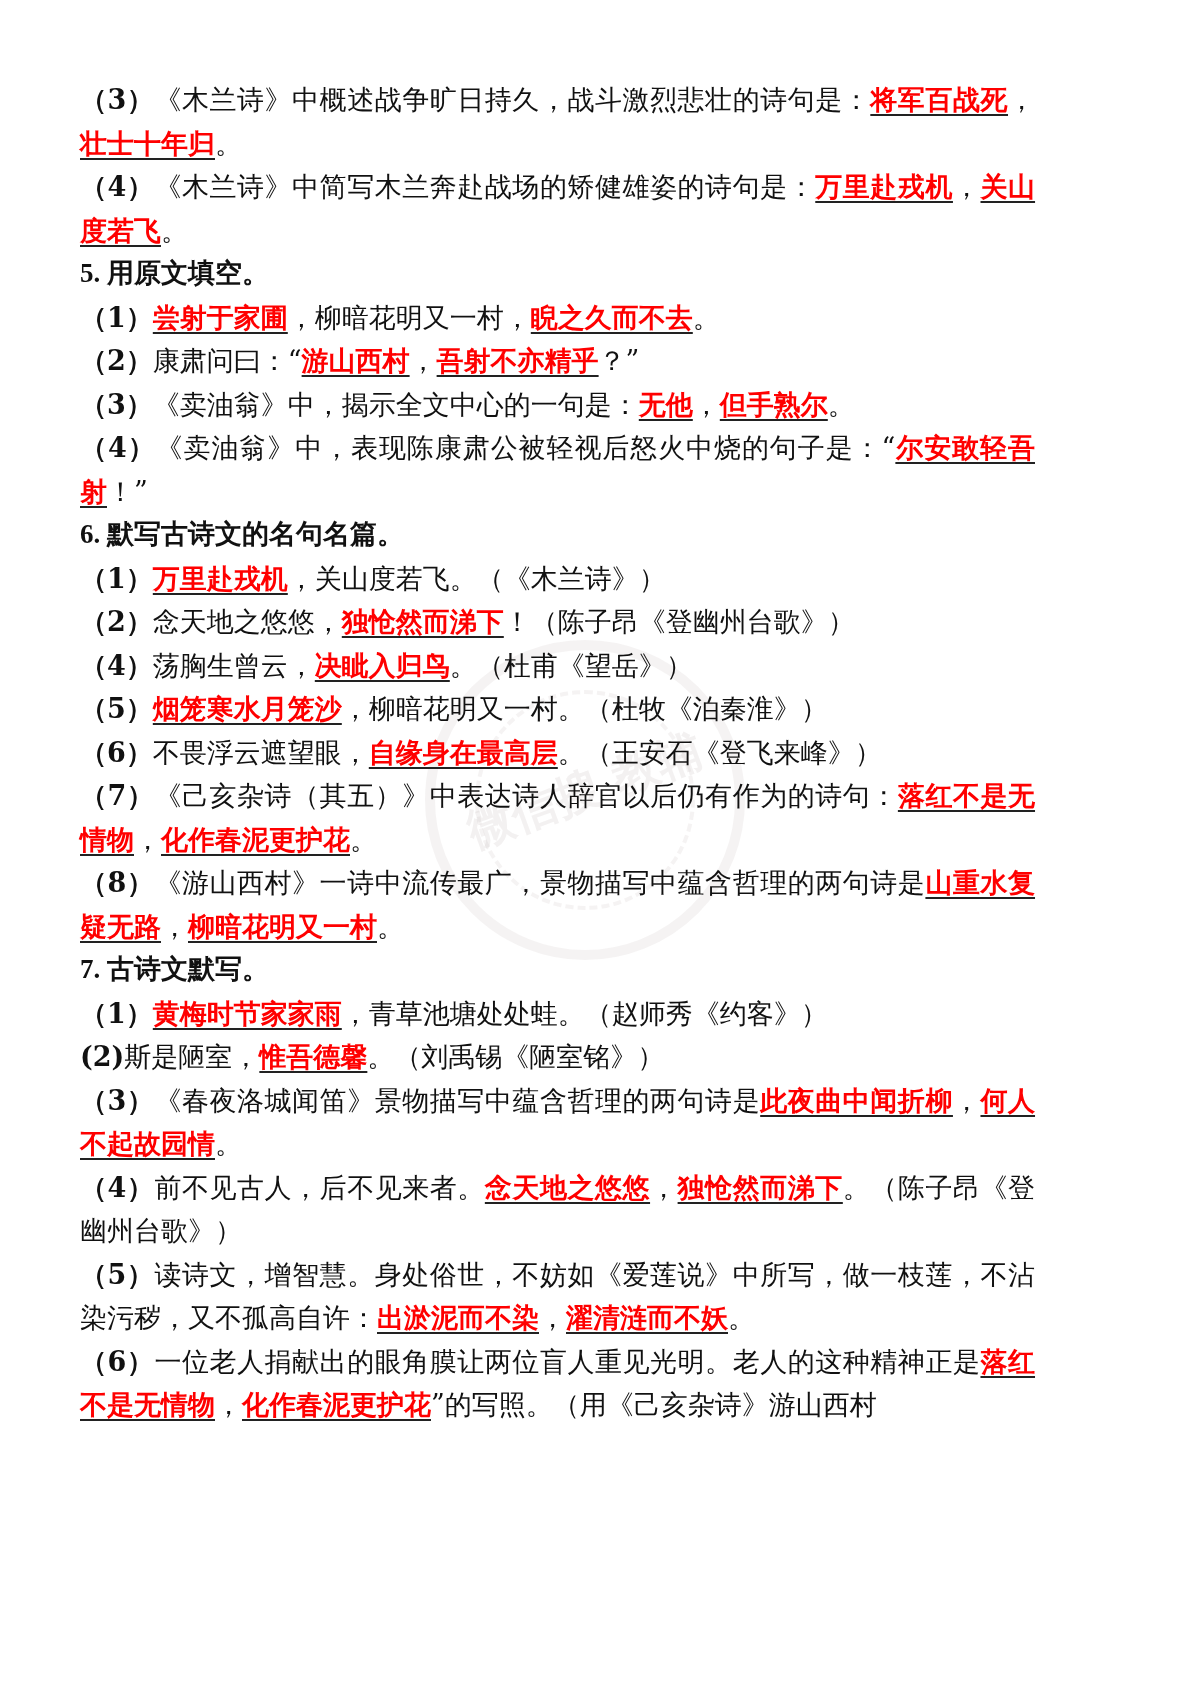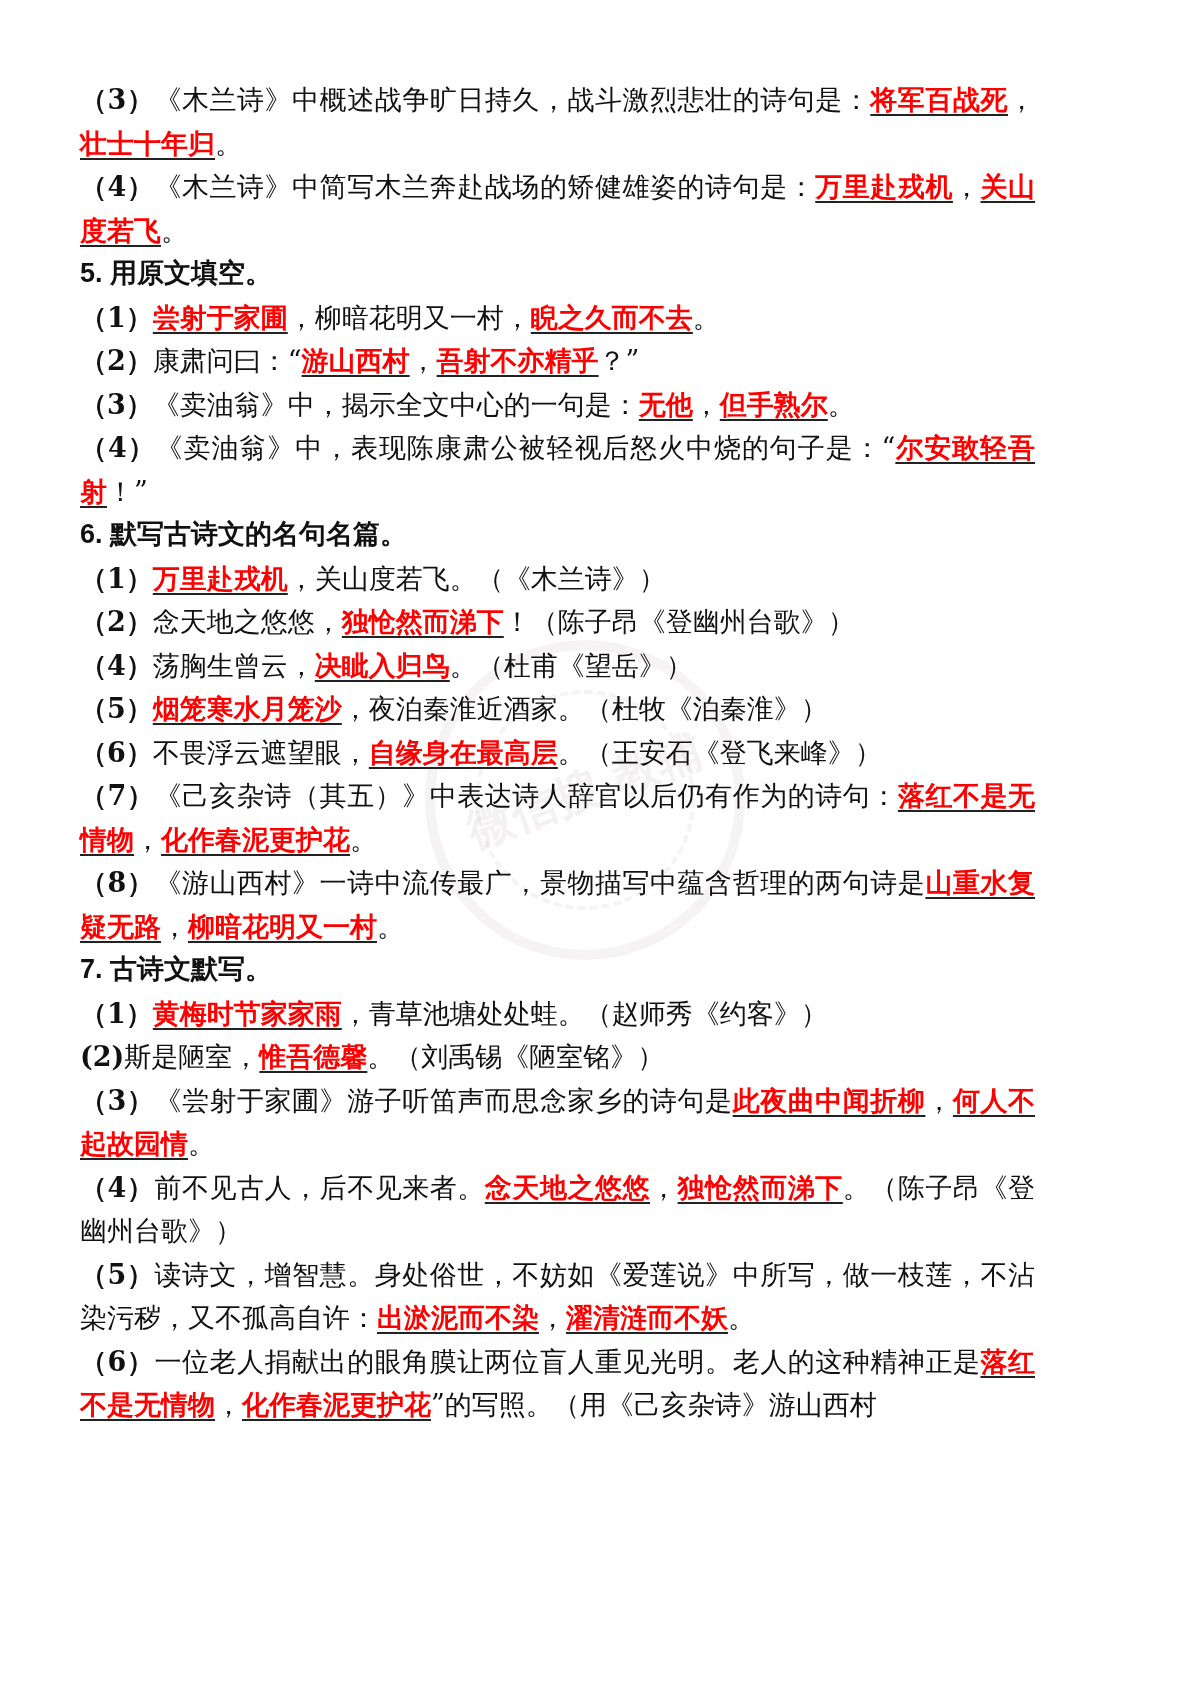--- a/index.html
+++ b/index.html
@@ -4,21 +4,21 @@
 <style>
   html, body { margin: 0; padding: 0; background: #ffffff; }
   body { width: 1190px; height: 1683px; position: relative; overflow: hidden; }
   .page {
     position: absolute; left: 80px; top: 78px; width: 955px;
     font-family: "DejaVu Serif", "Liberation Serif", serif;
     font-size: 27px; line-height: 43.5px; color: #111111;
   }
   .para { margin: 0; padding: 0; text-align: justify; }
   .heading {
-    font-family: Liberation Sans, sans-serif;
+    font-family: Liberation Serif, serif;
     font-weight: bold; font-size: 27px;
   }
   .ans {
     color: #ff0000; font-weight: bold;
     text-decoration: underline; text-decoration-color: #222222;
     text-decoration-thickness: 2px; text-underline-offset: 5px;
     font-family: "DejaVu Sans", "Liberation Sans", sans-serif;
   }
   .num { font-weight: bold; }
   .watermark {
@@ -49,24 +49,24 @@
     <p class="para"><span class="num">（4）</span><span>《木兰诗》中简写木兰奔赴战场的矫健雄姿的诗句是：</span><span class="ans">万里赴戎机</span><span>，</span><span class="ans">关山度若飞</span><span>。</span></p>
     <p class="para heading"><span>5. 用原文填空。</span></p>
     <p class="para"><span class="num">（1）</span><span class="ans">尝射于家圃</span><span>，柳暗花明又一村，</span><span class="ans">睨之久而不去</span><span>。</span></p>
     <p class="para"><span class="num">（2）</span><span>康肃问曰：“</span><span class="ans">游山西村</span><span>，</span><span class="ans">吾射不亦精乎</span><span>？”</span></p>
     <p class="para"><span class="num">（3）</span><span>《卖油翁》中，揭示全文中心的一句是：</span><span class="ans">无他</span><span>，</span><span class="ans">但手熟尔</span><span>。</span></p>
     <p class="para"><span class="num">（4）</span><span>《卖油翁》中，表现陈康肃公被轻视后怒火中烧的句子是：“</span><span class="ans">尔安敢轻吾射</span><span>！”</span></p>
     <p class="para heading"><span>6. 默写古诗文的名句名篇。</span></p>
     <p class="para"><span class="num">（1）</span><span class="ans">万里赴戎机</span><span>，关山度若飞。（《木兰诗》）</span></p>
     <p class="para"><span class="num">（2）</span><span>念天地之悠悠，</span><span class="ans">独怆然而涕下</span><span>！（陈子昂《登幽州台歌》）</span></p>
     <p class="para"><span class="num">（4）</span><span>荡胸生曾云，</span><span class="ans">决眦入归鸟</span><span>。（杜甫《望岳》）</span></p>
-    <p class="para"><span class="num">（5）</span><span class="ans">烟笼寒水月笼沙</span><span>，夜泊秦淮近酒家。（杜牧《泊秦淮》）</span></p>
+    <p class="para"><span class="num">（5）</span><span class="ans">烟笼寒水月笼沙</span><span>，柳暗花明又一村。（杜牧《泊秦淮》）</span></p>
     <p class="para"><span class="num">（6）</span><span>不畏浮云遮望眼，</span><span class="ans">自缘身在最高层</span><span>。（王安石《登飞来峰》）</span></p>
     <p class="para"><span class="num">（7）</span><span>《己亥杂诗（其五）》中表达诗人辞官以后仍有作为的诗句：</span><span class="ans">落红不是无情物</span><span>，</span><span class="ans">化作春泥更护花</span><span>。</span></p>
     <p class="para"><span class="num">（8）</span><span>《游山西村》一诗中流传最广，景物描写中蕴含哲理的两句诗是</span><span class="ans">山重水复疑无路</span><span>，</span><span class="ans">柳暗花明又一村</span><span>。</span></p>
     <p class="para heading"><span>7. 古诗文默写。</span></p>
     <p class="para"><span class="num">（1）</span><span class="ans">黄梅时节家家雨</span><span>，青草池塘处处蛙。（赵师秀《约客》）</span></p>
     <p class="para"><span class="num">(2)</span><span>斯是陋室，</span><span class="ans">惟吾德馨</span><span>。（刘禹锡《陋室铭》）</span></p>
-    <p class="para"><span class="num">（3）</span><span>《尝射于家圃》游子听笛声而思念家乡的诗句是</span><span class="ans">此夜曲中闻折柳</span><span>，</span><span class="ans">何人不起故园情</span><span>。</span></p>
+    <p class="para"><span class="num">（3）</span><span>《春夜洛城闻笛》景物描写中蕴含哲理的两句诗是</span><span class="ans">此夜曲中闻折柳</span><span>，</span><span class="ans">何人不起故园情</span><span>。</span></p>
     <p class="para"><span class="num">（4）</span><span>前不见古人，后不见来者。</span><span class="ans">念天地之悠悠</span><span>，</span><span class="ans">独怆然而涕下</span><span>。（陈子昂《登幽州台歌》）</span></p>
     <p class="para"><span class="num">（5）</span><span>读诗文，增智慧。身处俗世，不妨如《爱莲说》中所写，做一枝莲，不沾染污秽，又不孤高自许：</span><span class="ans">出淤泥而不染</span><span>，</span><span class="ans">濯清涟而不妖</span><span>。</span></p>
     <p class="para"><span class="num">（6）</span><span>一位老人捐献出的眼角膜让两位盲人重见光明。老人的这种精神正是</span><span class="ans">落红不是无情物</span><span>，</span><span class="ans">化作春泥更护花</span><span>”的写照。（用《己亥杂诗》游山西村</span></p>
   </div>
 
 </body></html>

